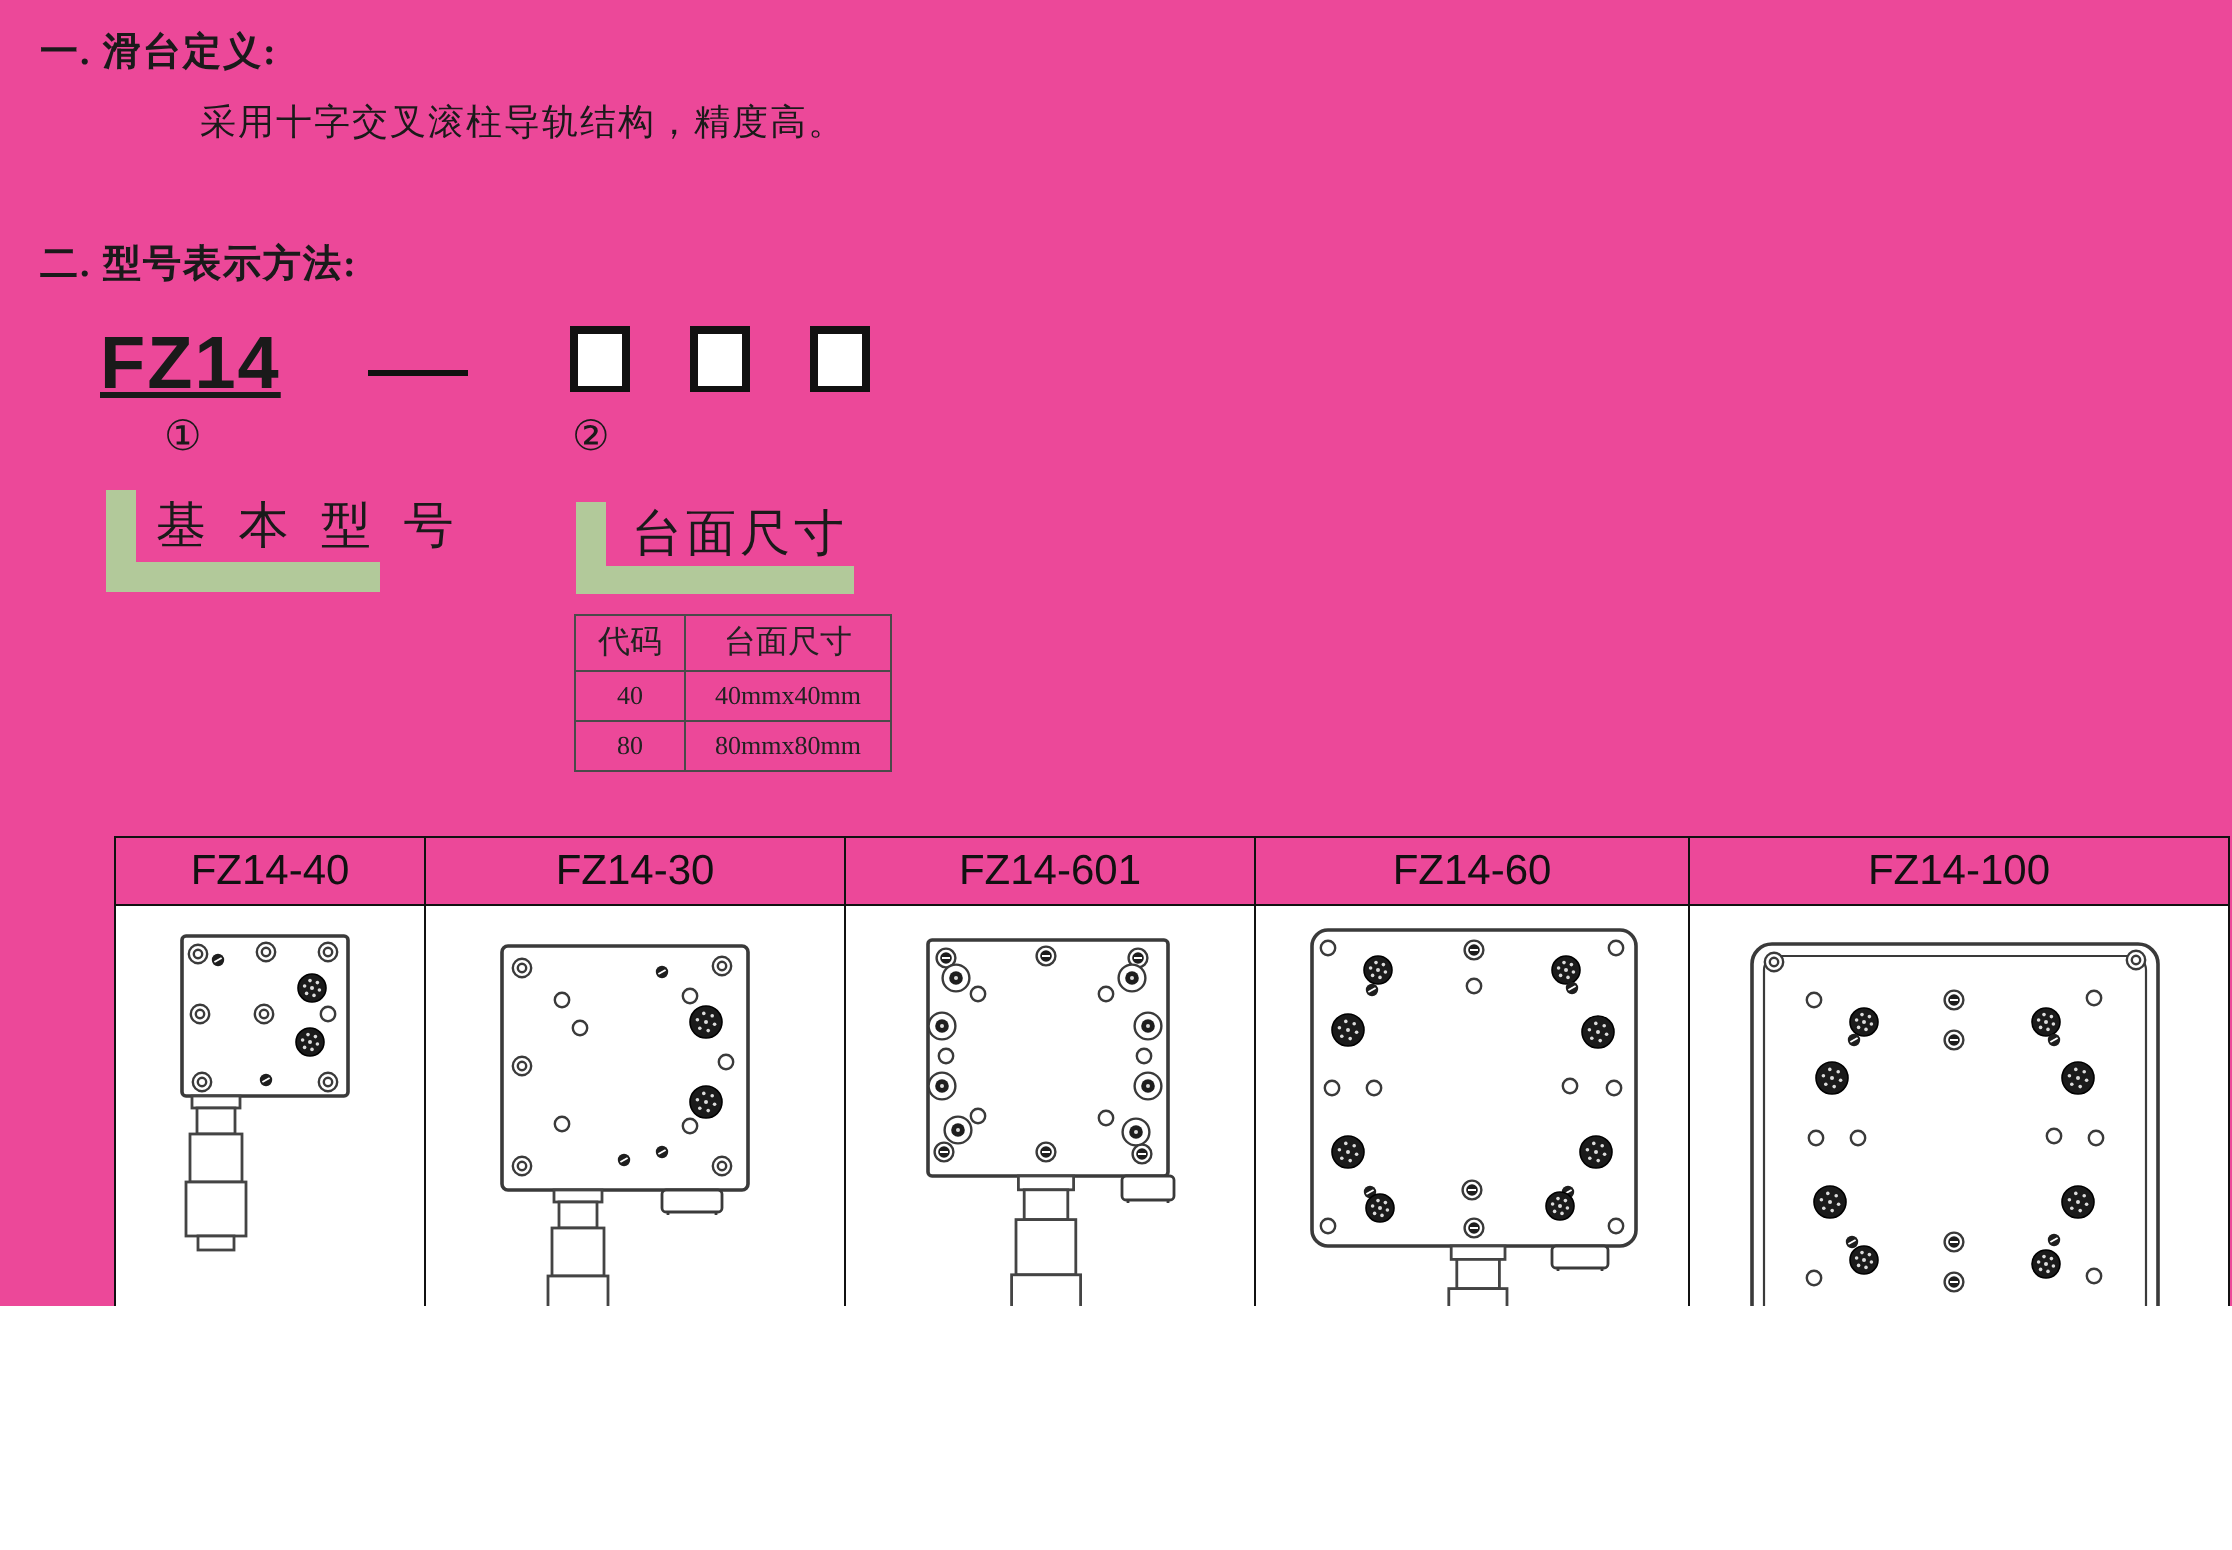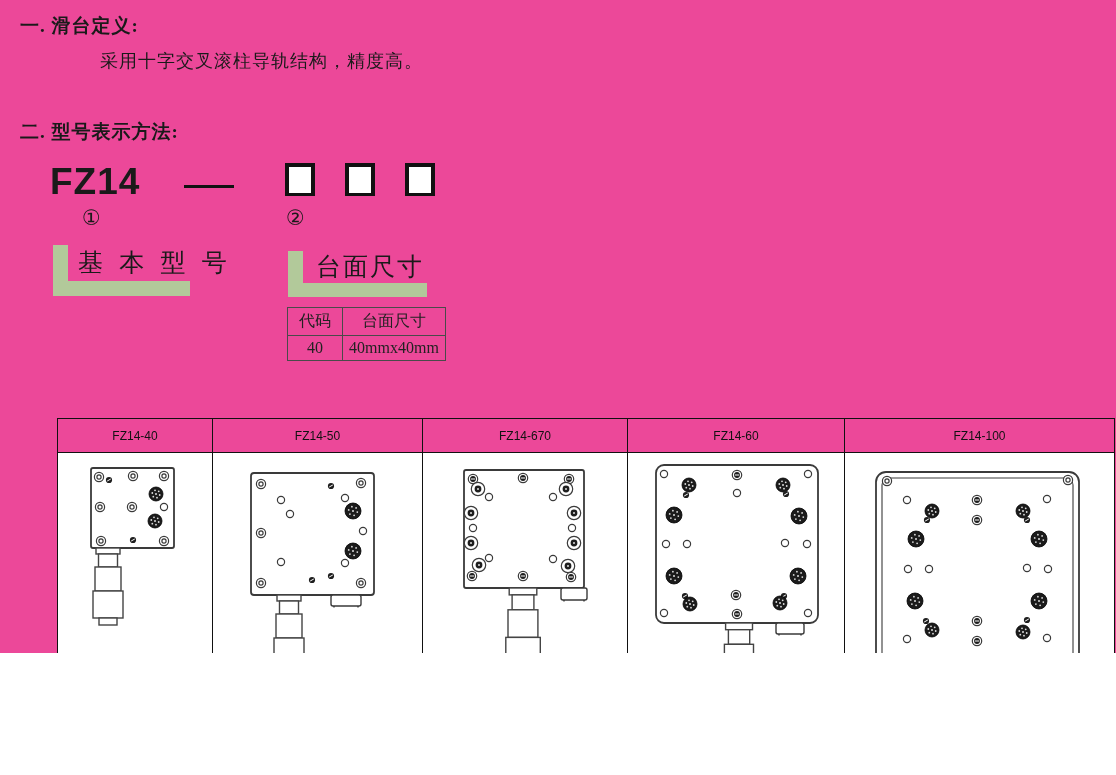--- a/index.html
+++ b/index.html
@@ -5,47 +5,47 @@
   html,body{margin:0;padding:0;background:#fff;}
   .page{
     position:relative;width:1116px;height:653px;background:#ec4899;overflow:hidden;
     font-family:"Liberation Serif","DejaVu Serif",serif;color:#1a1a1a;
   }
   .abs{position:absolute;}
   .heading{font-size:19px;font-weight:bold;letter-spacing:1px;white-space:nowrap;}
   .bodytext{font-size:18px;letter-spacing:1px;white-space:nowrap;}
   .fz-code{
     font-family:"Liberation Sans","DejaVu Sans",sans-serif;
-    font-size:37px;font-weight:bold;letter-spacing:1px;line-height:1;white-space:nowrap;
+    font-size:37px;font-weight:bold;letter-spacing:1px;line-height:1;white-space:nowrap;text-decoration:underline;
   }
   .dash-line{width:50px;height:3px;background:#111;}
   .ph-square{
     width:30px;height:33px;box-sizing:border-box;background:#fff;
     border:4px solid #111;border-bottom-width:3px;
   }
   .circled{font-family:"DejaVu Sans",sans-serif;font-size:21px;line-height:1;}
   .green-bar{background:#b2c99a;}
   .callout-label{font-size:25px;letter-spacing:5px;white-space:nowrap;}
   table{border-collapse:collapse;table-layout:fixed;}
   
   .size-table{position:absolute;left:287px;top:307px;width:158px;
     font-family:"Liberation Serif","DejaVu Serif",serif;}
   .size-table th,.size-table td{
     border:1.6px solid #4a4a4a;text-align:center;vertical-align:middle;
-    font-size:16px;font-weight:normal;color:#222;padding:0;
+    font-size:13px;font-weight:normal;color:#222;padding:0;
   }
   .size-table th{height:27px;font-size:16px;}
   .size-table td{height:24px;}
   
   .models-table{position:absolute;left:57px;top:418px;width:1057px;}
   .models-table th,.models-table td{border:1.8px solid #111;padding:0;}
   .models-table th{
     height:33px;text-align:center;vertical-align:middle;
     font-family:"Liberation Sans","DejaVu Sans",sans-serif;
-    font-size:12px;font-weight:normal;color:#111;
+    font-size:21px;font-weight:normal;color:#111;
   }
   .models-table td{height:305px;vertical-align:top;background:#fff;}
   .models-table svg{display:block;}
   
   .plate{fill:#fff;stroke:#3a3a3a;stroke-width:1.8;}
   .plate-inner{fill:none;stroke:#3a3a3a;stroke-width:1.1;}
   .h1{fill:#fff;stroke:#3a3a3a;stroke-width:1.2;}
   .hd{fill:#1e1e1e;stroke:none;}
   .hs{stroke:#fff;stroke-width:1;}
   .hw{fill:#fff;opacity:.85;stroke:none;}
@@ -86,36 +86,40 @@
       </colgroup>
     <tbody>
         <tr>
       <th>代码</th>
       <th>台面尺寸</th>
     </tr>
     <tr>
       <td>40</td>
       <td>40mmx40mm</td>
     </tr>
+    <tr>
+      <td>80</td>
+      <td>80mmx80mm</td>
+    </tr>
   </tbody>
     </table>
 
   <table class="models-table">
     <colgroup>
       <col style="width:155px">
         <col style="width:210px">
         <col style="width:205px">
       <col style="width:217px">
         <col style="width:270px">
     </colgroup>
     <tbody>
         <tr>
       <th>FZ14-40</th>
-      <th>FZ14-50</th>
-      <th>FZ14-670</th>
+      <th>FZ14-30</th>
+      <th>FZ14-601</th>
       <th>FZ14-60</th>
       <th>FZ14-100</th>
     </tr>
     <tr>
       <td>
             <svg width="155" height="305" viewBox="0 0 155 305">
               <rect x="33" y="15" width="83" height="80" rx="2" class="plate"></rect>
               <rect x="38.0" y="95.0" width="24.0" height="6.0" class="mc"></rect>
               <rect x="40.5" y="101.0" width="19.0" height="13.0" class="mc"></rect>
               <rect x="37.0" y="114.0" width="26.0" height="24.0" class="mc"></rect>

